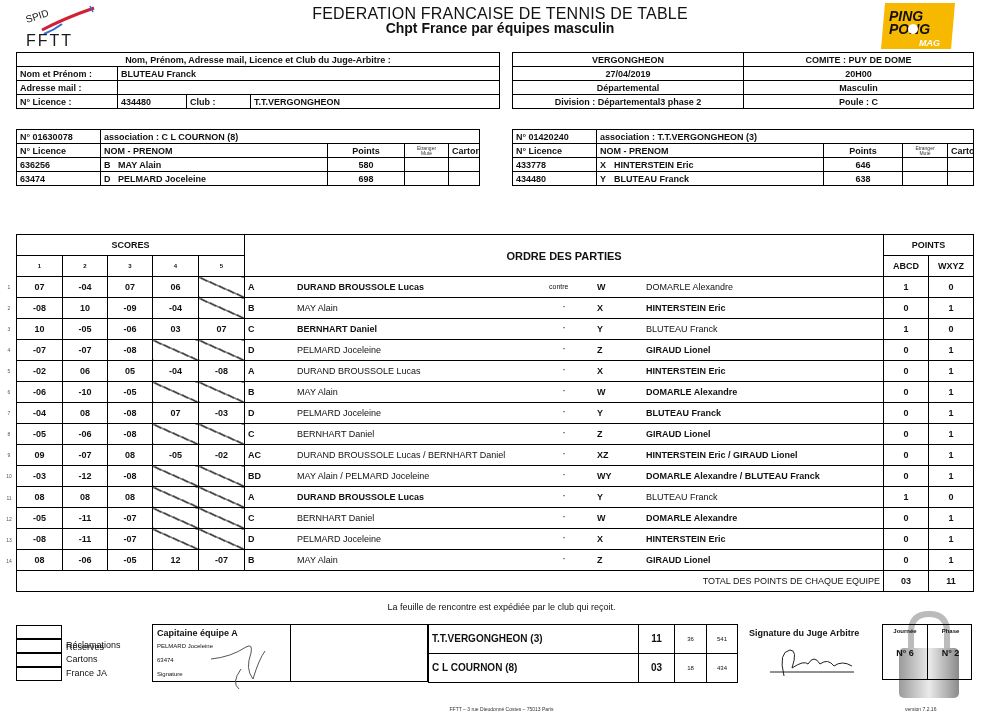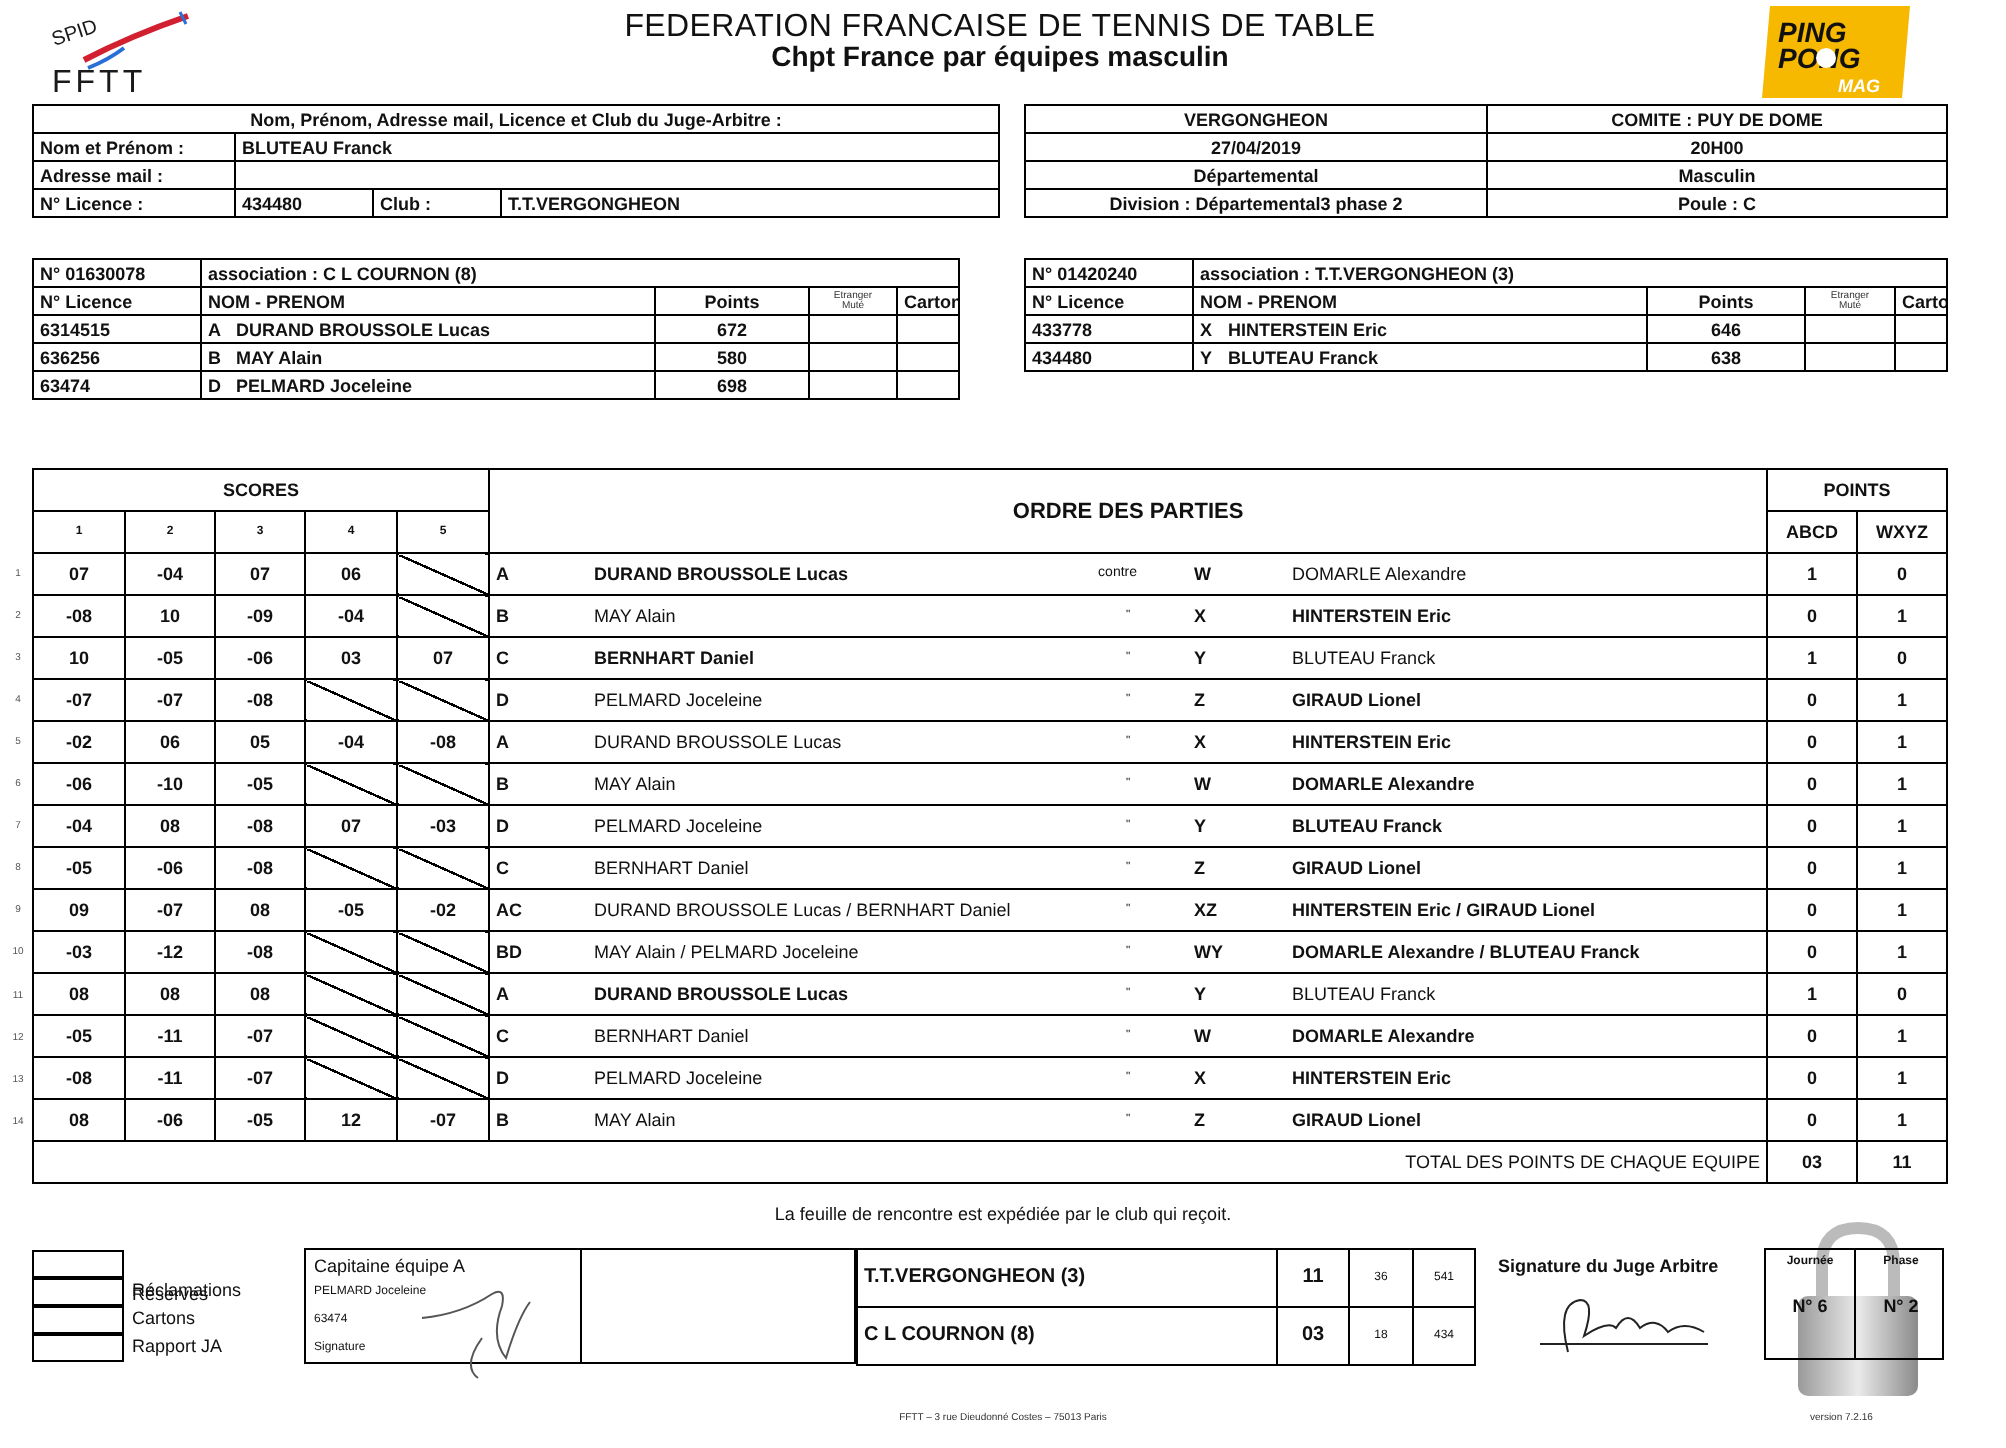--- a/index.html
+++ b/index.html
@@ -31,21 +31,21 @@
   .ordre-inner span { position: absolute; top: 4px; }
 
   
   #note { left: 0; width: 1003px; top: 602px; text-align: center; font-size: 9px; }
   #footer { left: 0; width: 1003px; top: 706px; text-align: center; font-size: 5px; color: #333; }
   #version { left: 905px; top: 706px; font-size: 5px; color: #333; }
   .lbl-box { position: absolute; left: 16px; width: 46px; height: 14px; border: 1px solid #000; }
   .lbl-txt { position: absolute; left: 66px; font-size: 9px; }
   #capt { left: 152px; top: 624px; width: 276px; height: 58px; border: 1px solid #000; }
   .capt-col { position: absolute; top: 0; height: 56px; width: 138px; }
-  .capt-col .t { position: absolute; left: 4px; top: 3px; font-size: 9px; font-weight: normal; }
+  .capt-col .t { position: absolute; left: 4px; top: 3px; font-size: 9px; font-weight: bold; }
   .capt-col .s { position: absolute; left: 4px; font-size: 6px; }
   #res { left: 428px; top: 624px; width: 310px; }
   #res td { height: 29px; font-size: 10px; }
   #sig-ja { left: 749px; top: 628px; font-size: 9px; font-weight: bold; }
   #jp { left: 882px; top: 624px; width: 90px; height: 56px; border: 1px solid #000; }
   .jp-col { position: absolute; top: 0; width: 45px; height: 54px; text-align: center; }
   .jp-col .h { font-size: 6px; font-weight: bold; margin-top: 3px; }
   .jp-col .v { font-size: 9px; font-weight: bold; margin-top: 14px; }
 </style>
 </head>
@@ -140,27 +140,20 @@
   </tr>
   <tr>
     <td>N° Licence</td>
     <td>NOM - PRENOM</td>
     <td class="c">Points</td>
     <td class="tiny"><span>Etranger</span><br><span>Muté</span></td>
     <td class="c">Cartons</td>
   </tr>
   </tbody>
     <tbody id="team-a-body">
-      <tr>
-        <td>6314515</td>
-        <td><span style="display:inline-block;width:14px">A</span><span>DURAND BROUSSOLE  Lucas</span></td>
-        <td class="c">672</td>
-        <td class="c"></td>
-        <td class="c"></td>
-      </tr>
       <tr>
         <td>636256</td>
         <td><span style="display:inline-block;width:14px">B</span><span>MAY  Alain</span></td>
         <td class="c">580</td>
         <td class="c"></td>
         <td class="c"></td>
       </tr>
       <tr>
         <td>63474</td>
         <td><span style="display:inline-block;width:14px">D</span><span>PELMARD  Joceleine</span></td>
@@ -520,21 +513,21 @@
 <div id="note" class="abs">La feuille de rencontre est expédiée par le club qui reçoit.</div>
 
 <div id="checklist">
     <div class="lbl-box" style="top:625px"></div>
     <div class="lbl-txt" style="top:642px">Réserves</div>
     <div class="lbl-box" style="top:639px"></div>
     <div class="lbl-txt" style="top:640px">Réclamations</div>
     <div class="lbl-box" style="top:653px"></div>
     <div class="lbl-txt" style="top:654px">Cartons</div>
     <div class="lbl-box" style="top:667px"></div>
-    <div class="lbl-txt" style="top:668px">Rapport JA</div>
+    <div class="lbl-txt" style="top:668px">France JA</div>
   </div>
 
 <div id="capt" class="abs">
   <div class="capt-col" style="left:0; border-right:1px solid #000;">
     <div class="t">Capitaine équipe A</div>
     <div class="s" style="top:18px">PELMARD  Joceleine</div>
     <div class="s" style="top:32px">63474</div>
     <div class="s" style="top:46px">Signature</div>
     <svg class="abs" style="left:48px; top:14px" width="70" height="52">
       <path d="M10 20 Q30 18 45 8 Q52 4 50 14 Q44 30 52 40 Q58 20 64 12 M40 30 Q30 44 38 50" stroke="#555" stroke-width="1" fill="none"></path>

